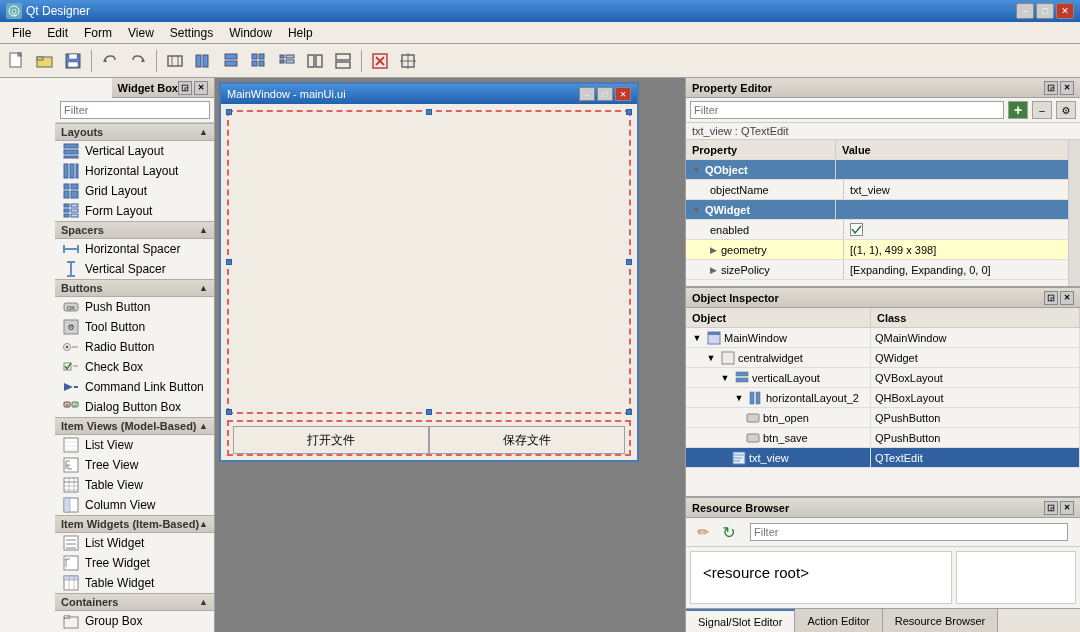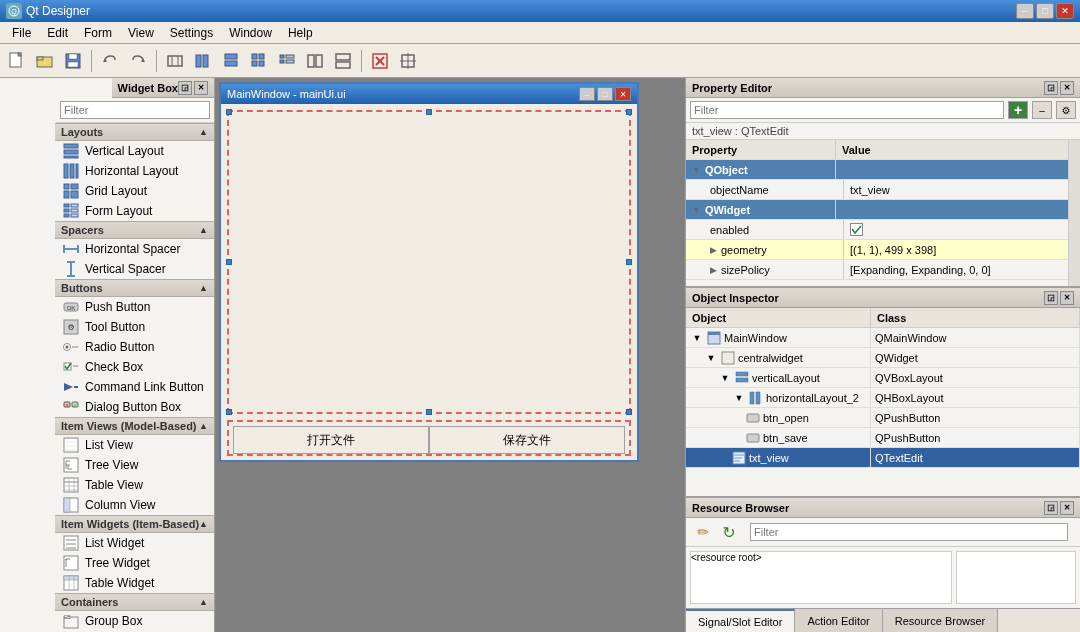--- a/index.html
+++ b/index.html
@@ -340,22 +340,22 @@
     .res-filter-input { width: 100%; height: 18px; border: 1px solid #a0a0a0; padding: 0 3px; font-size: 11px; background: white; }
     .resource-content {
       flex: 1;
       display: flex;
     }
     .res-tree {
       flex: 1;
       background: white;
       border: 1px solid #ccc;
       margin: 4px;
-      padding: 0;
-      font-size: 10px;
+      padding: 12px;
+      font-size: 15px;
     }
     .res-preview {
       width: 120px;
       background: white;
       border: 1px solid #ccc;
       margin: 4px 4px 4px 0;
     }
     
     
     .bottom-tabs {

